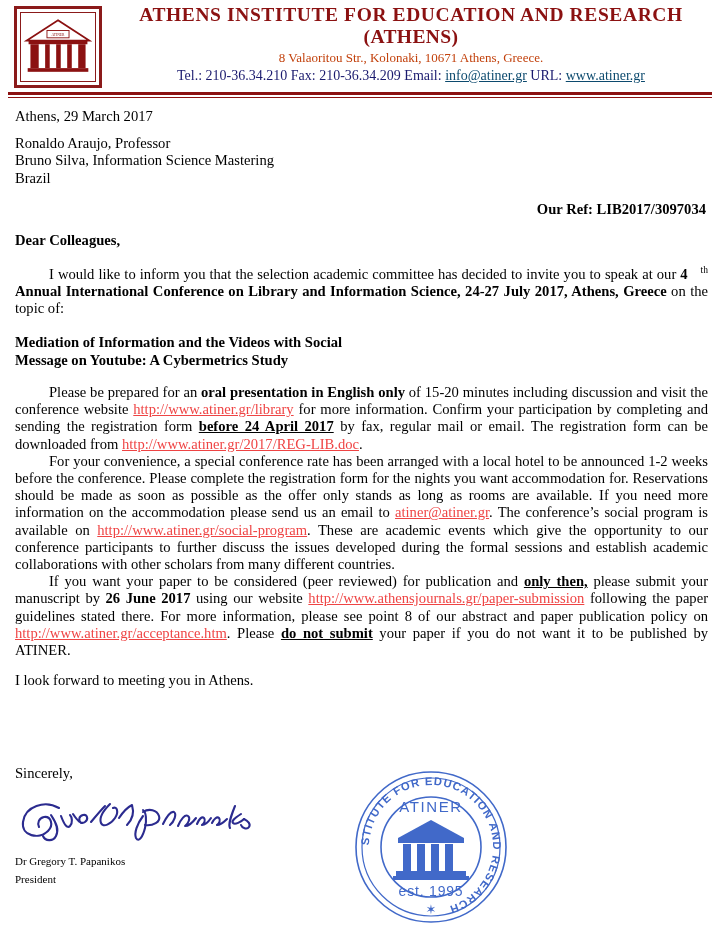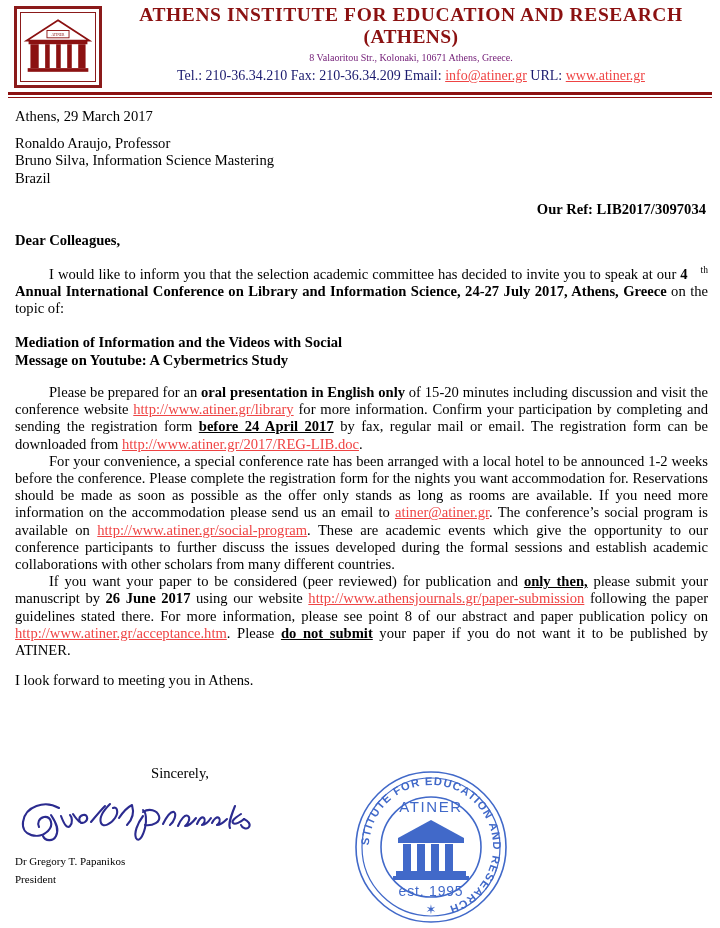--- a/index.html
+++ b/index.html
@@ -60,32 +60,32 @@
     white-space: nowrap;
   }
   .org-abbr {
     color: #8b1111;
     font-weight: bold;
     font-size: 19.5px;
     letter-spacing: 0.4px;
     line-height: 22px;
   }
   .org-address {
-    color: #701a75;
-    font-size: 10px;
+    color: #c2410c;
+    font-size: 13px;
     line-height: 18px;
     margin-top: 1px;
   }
   .org-contact {
     color: #1a1a6e;
     font-size: 14px;
     line-height: 17px;
   }
   .org-contact a, .org-address a {
-    color: #ef4444;
+    color: #0c4a6e;
     text-decoration: underline;
   }
   .rule-thick {
     position: absolute;
     left: 8px;
     right: 8px;
     top: 92px;
     height: 3px;
     background: #8b1111;
   }
@@ -147,21 +147,21 @@
   .gap { height: 13px; }
   sup { font-size: 9.5px; vertical-align: super; padding-left: 13px; }
 
   
   .sig-area {
     position: absolute;
     left: 15px;
     top: 765px;
     width: 330px;
   }
-  .sincerely { font-size: 14.6px; text-align: center; }
+  .sincerely { font-size: 14.6px; }
   .signature-img { margin-top: 16px; height: 42px; }
   .signature-img svg { display: block; }
   .sig-name { font-size: 11px; line-height: 17.5px; margin-top: 13px; }
 
   
   .seal {
     position: absolute;
     left: 352px;
     top: 768px;
     width: 158px;

